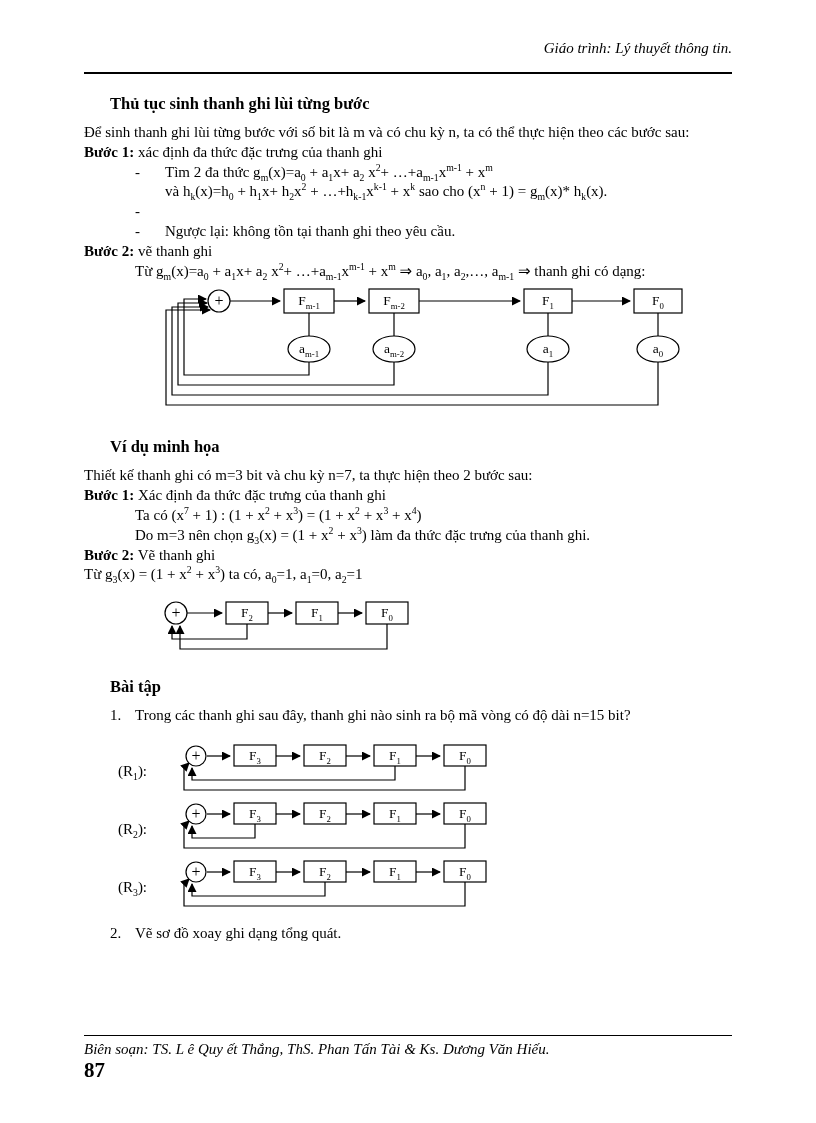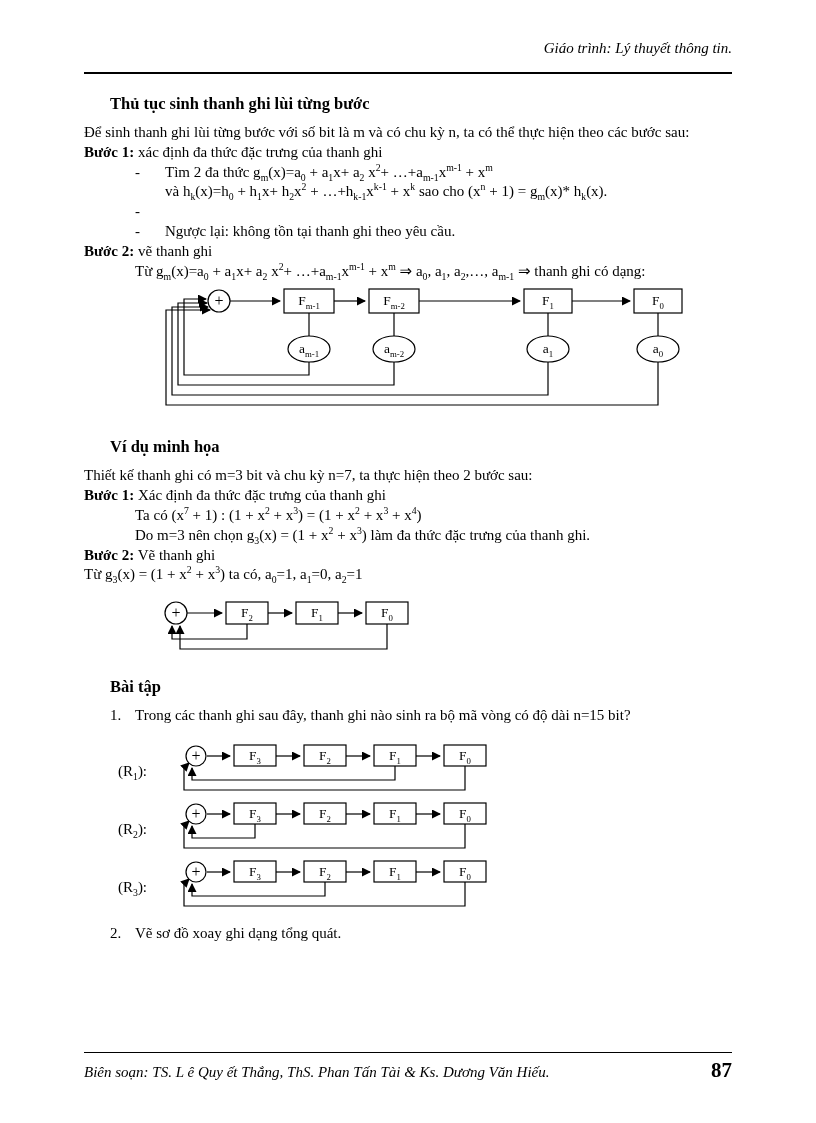--- a/index.html
+++ b/index.html
@@ -21,21 +21,21 @@
   .diag{position:relative;}
   .diag svg{display:block;}
   .dlabel{position:absolute;transform:translate(-50%,-50%);white-space:nowrap;font-size:13.5px;}
   .plus{font-size:16px;}
   .ex-item{display:flex;margin-left:26px;line-height:1.32;}
   .ex-num{width:25px;flex:none;}
   .ex-text{flex:1;text-align:justify;}
   .reg-row{display:flex;align-items:center;margin:2px 0 0 34px;}
   .reg-label{width:58px;flex:none;padding-top:8px;}
   .footer{position:absolute;left:84px;right:84px;bottom:40px;border-top:1.5px solid #000;
-          padding-top:5px;display:flex;justify-content:space-between;align-items:baseline;}
+          padding-top:5px;display:flex;justify-content:space-between;align-items:baseline;flex-direction:column;}
   .footer-text{font-style:italic;}
   .page-num{font-weight:bold;font-size:21px;}
   svg rect,svg circle,svg ellipse{fill:#fff;stroke:#000;stroke-width:1.2;}
   svg line,svg path.wire{fill:none;stroke:#000;stroke-width:1.2;}
 </style>
 </head>
 <body>
 
 <div class="page">
   <div class="content">

